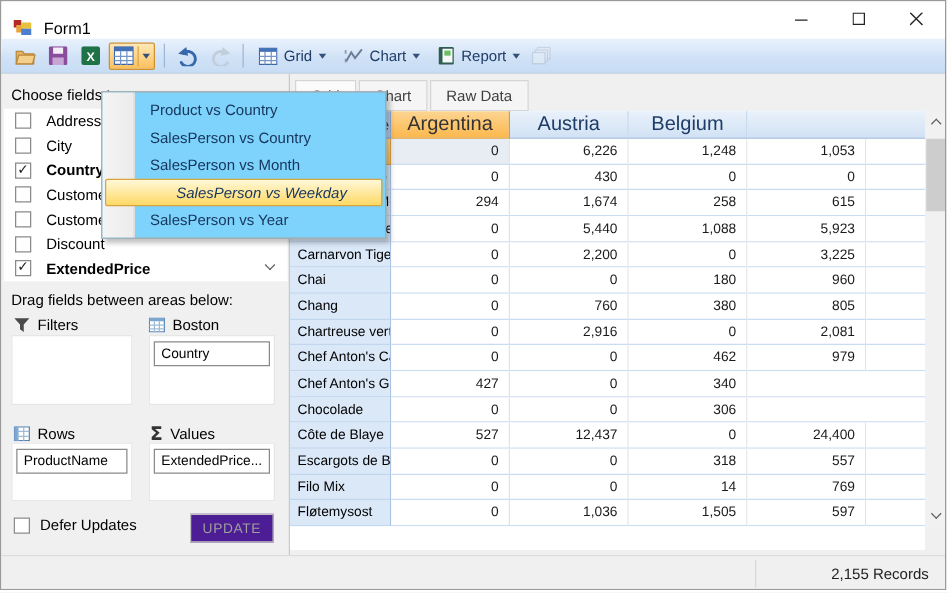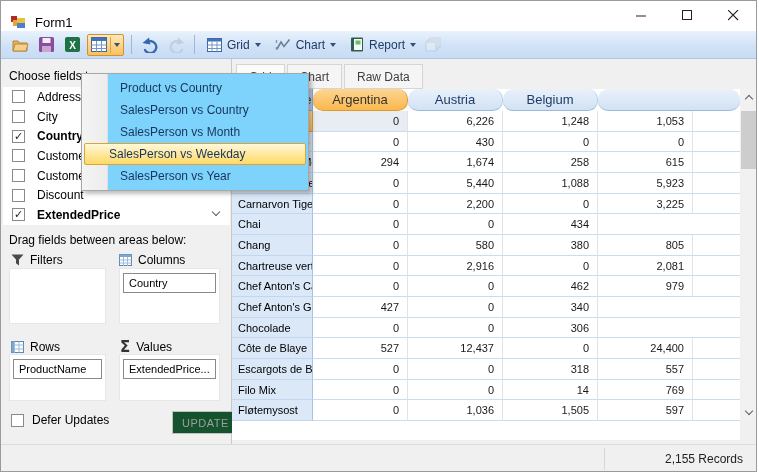--- a/index.html
+++ b/index.html
@@ -59,41 +59,41 @@
   .fl-instruction { position:absolute; left:8px; top:174px; font-size:12px; color:#000; white-space:nowrap; }
 
   .area-label { position:absolute; display:flex; align-items:center; gap:6px; font-size:12px; color:#000; }
   .area-box { position:absolute; background:#ffffff; border:1px solid #e6e6e6; padding:4px 3px; }
   .chip { height:20px; border:1px solid #8a8a8a; background:#fff; font-size:11px; color:#000;
           display:flex; align-items:center; padding:0 5px; margin-bottom:3px; white-space:nowrap; overflow:hidden; }
   .sigma { font-size:15px; font-weight:bold; color:#333; font-family:"DejaVu Sans",sans-serif; }
 
   .defer-row { position:absolute; left:10px; top:354px; display:flex; align-items:center; }
   .defer-lbl { margin-left:8px; font-size:12px; color:#000; }
-  .update-btn { position:absolute; left:171px; top:352px; width:67px; height:23px;
-                background:#14532d; border:1px solid #c0c0c0; color:#9e9e9e; font-size:11px;
+  .update-btn { position:absolute; left:151px; top:352px; width:67px; height:23px;
+                background:#4c1d95; border:1px solid #c0c0c0; color:#9e9e9e; font-size:11px;
                 display:flex; align-items:center; justify-content:center; letter-spacing:.5px; }
 
   
   .tabstrip { position:absolute; left:0; top:0; width:100%; height:30px; display:flex;
               align-items:flex-end; padding-left:4px; }
   .tab { height:25px; padding:0 12px; background:#f5f5f5; border:1px solid #d5d5d5;
          font-size:12px; color:#3f3f3f; display:flex; align-items:center; margin-right:2px; }
   .tab.sel { background:#fbfbfb; }
 
   
   .grid-wrap { position:absolute; left:0; top:30px; width:508px; height:351px; background:#ffffff; }
   .grid-header { position:absolute; left:0; top:0; width:100%; height:22px; display:flex; }
   .corner { width:81px; height:22px; background:#b6cbe9; border-right:1px solid #8fabd2;
             border-bottom:1px solid #8fabd2; font-size:12px; color:#1e3c67;
             display:flex; align-items:center; padding-left:6px; overflow:hidden; white-space:nowrap; }
   .hcell { width:95px; height:22px; background:linear-gradient(#e9f1fb,#d2e2f4);
            border-right:1px solid #b9cfe8; border-bottom:1px solid #9cb8dc;
-           font-size:13px; color:#1e3c67; display:flex; align-items:center; justify-content:center;
-           overflow:hidden; white-space:nowrap;border-radius:10px; }
+           font-size:16px; color:#1e3c67; display:flex; align-items:center; justify-content:center;
+           overflow:hidden; white-space:nowrap; }
   .hcell.sel { background:linear-gradient(#fdd592,#fbb84e); border-right:1px solid #dd9c33;
                border-bottom:1px solid #dd9c33; color:#333; }
   .hcell.filler { flex:1; border-right:none; }
 
   .grid-rows { position:absolute; left:0; top:22px; width:100%; height:310px;
                display:flex; flex-direction:column; overflow:hidden; }
   .grow { flex:1; display:flex; }
   .rh { width:81px; background:#dbe8f8; border-right:1px solid #a9c3e3; border-bottom:1px solid #c2d6ee;
         font-size:11px; color:#000; display:flex; align-items:center; padding-left:6px;
         overflow:hidden; white-space:nowrap; }
@@ -120,22 +120,22 @@
   .status-sep { align-self:stretch; border-left:1px solid #d7d7d7; margin:3px 0; }
   .status-text { font-size:12px; color:#222; padding:0 13px 0 60px; }
 
   
   .menu { position:absolute; left:80px; top:60px; width:228px; background:#7dd3fc;
           border:1px solid #a7a7a7; box-shadow:3px 3px 4px rgba(0,0,0,.25); z-index:50; padding:3px 0;margin-top:12px; }
   .menu-gutter { position:absolute; left:0; top:0; bottom:0; width:26px;
                  background:linear-gradient(90deg,#f4f4f4,#ececec); border-right:1px solid #e0e0e0; }
   .menu-item { position:relative; height:22px; line-height:22px; padding-left:38px; font-size:12px;
                color:#16355c; white-space:nowrap; }
-  .menu-item.hl { margin:0 2px; padding-left:24px; border:1px solid #d6a53d; border-radius:2px;
-                  background:linear-gradient(#fff8d8,#ffd966); height:22px; line-height:20px; }
+  .menu-item.hl { margin:0 2px; padding-left:56px; border:1px solid #d6a53d; border-radius:2px;
+                  background:linear-gradient(#fff8d8,#ffd966); height:22px; line-height:20px;font-style:italic; }
 </style>
 </head>
 <body>
 
 <div class="window">
 
   <div class="titlebar">
     <svg class="app-icon" viewBox="0 0 16 16">
       <rect x="1" y="2" width="6" height="6" fill="#b02b23"></rect>
       <rect x="3" y="6" width="6" height="6" fill="#e8a33d"></rect>
@@ -280,21 +280,21 @@
         <path d="M0.5 0.5 h12 l-4.5 5 v6 l-3 -2.2 v-3.8 z" fill="#4a4a4a"></path>
       </svg>
       <span>Filters</span>
     </div>
     <div class="area-label" style="left:118px; top:194px;">
       <svg width="13" height="12" viewBox="0 0 13 12">
         <rect x="0.5" y="0.5" width="12" height="11" fill="#fff" stroke="#5b87b7"></rect>
         <rect x="0.5" y="0.5" width="12" height="2.5" fill="#7da7cf"></rect>
         <path d="M4.5 3 v9 M8.5 3 v9 M0.5 6 h12 M0.5 9 h12" stroke="#9cbbd8" stroke-width="1"></path>
       </svg>
-      <span>Columns</span>
+      <span>Boston</span>
     </div>
     <div class="area-box" style="left:8px; top:209px; width:97px; height:56px;" id="box-filters"></div>
     <div class="area-box" style="left:118px; top:209px; width:101px; height:56px;" id="box-columns">
         <div class="chip">Country</div>
       </div>
 
     <div class="area-label" style="left:10px; top:281px;">
       <svg width="13" height="12" viewBox="0 0 13 12">
         <rect x="0.5" y="0.5" width="12" height="11" fill="#fff" stroke="#5b87b7"></rect>
         <rect x="0.5" y="0.5" width="3" height="11" fill="#7da7cf"></rect>
@@ -373,27 +373,28 @@
             <div class="cell">0</div>
             <div class="cell">2,200</div>
             <div class="cell">0</div>
             <div class="cell">3,225</div>
             <div class="cell filler"></div>
           </div>
           <div class="grow">
             <div class="rh">Chai</div>
             <div class="cell">0</div>
             <div class="cell">0</div>
-            <div class="cell">434</div>
+            <div class="cell">180</div>
+            <div class="cell">960</div>
             <div class="cell filler"></div>
           </div>
           <div class="grow">
             <div class="rh">Chang</div>
             <div class="cell">0</div>
-            <div class="cell">580</div>
+            <div class="cell">760</div>
             <div class="cell">380</div>
             <div class="cell">805</div>
             <div class="cell filler"></div>
           </div>
           <div class="grow">
             <div class="rh">Chartreuse verte</div>
             <div class="cell">0</div>
             <div class="cell">2,916</div>
             <div class="cell">0</div>
             <div class="cell">2,081</div>

